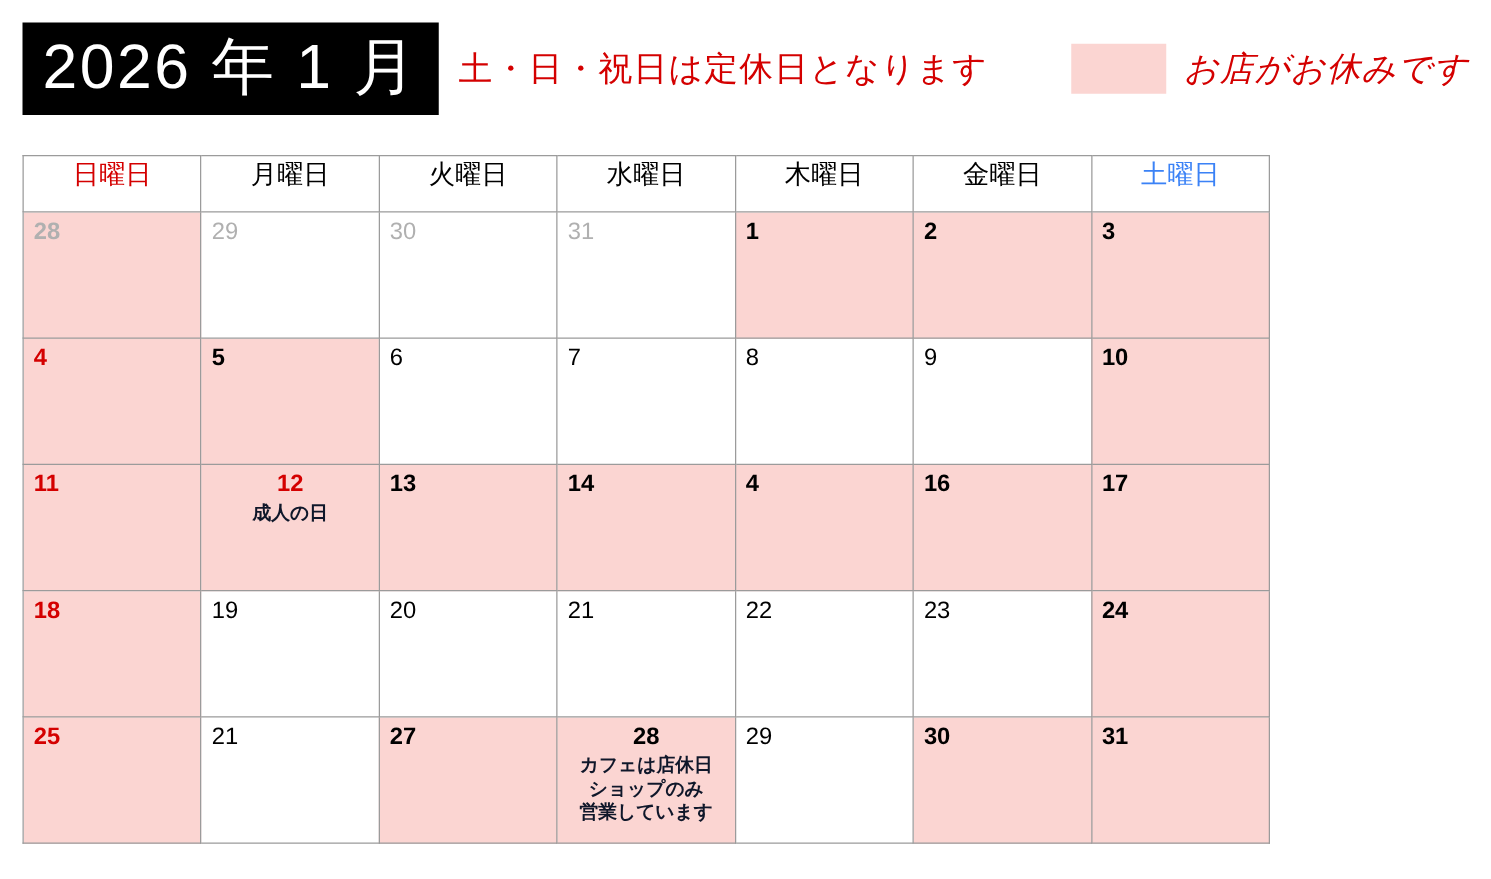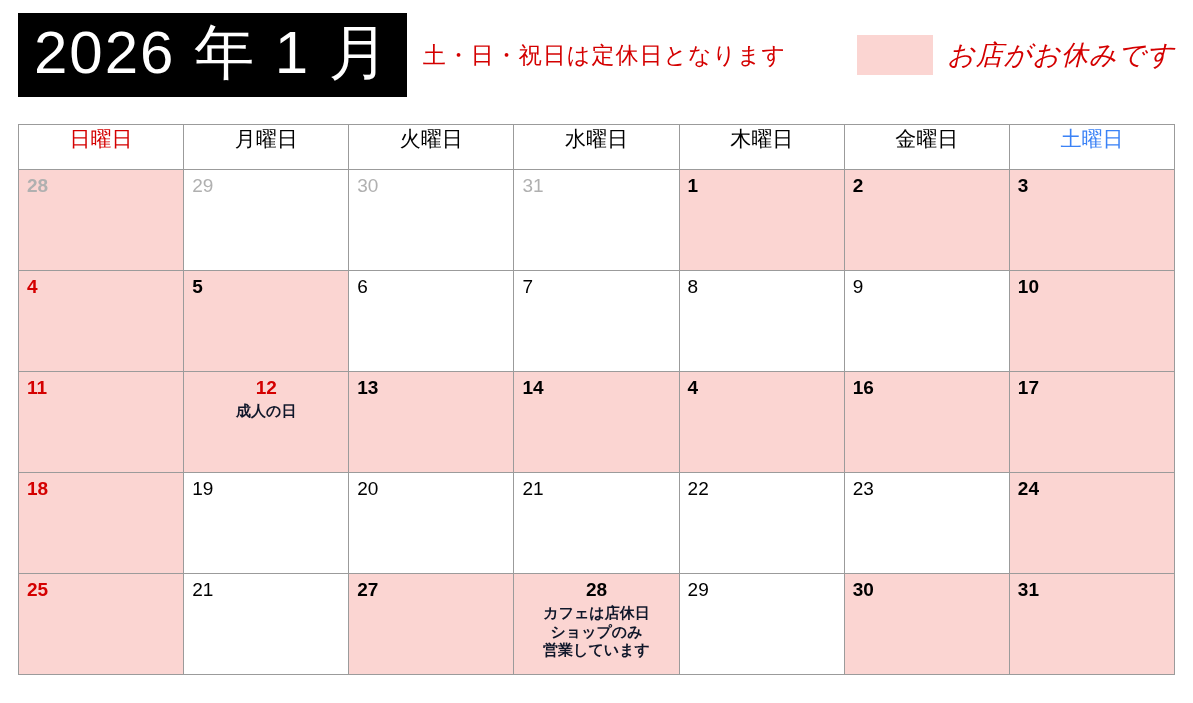--- a/index.html
+++ b/index.html
@@ -25,30 +25,30 @@
   .header {
     display: flex;
     align-items: center;
     padding: 14px 18px 0 18px;
     height: 96px;
     box-sizing: border-box;
   }
   .title-box {
     background: #000000;
     color: #ffffff;
-    font-size: 60px;
+    font-size: 50px;
     line-height: 1;
     padding: 10px 16px 14px 16px;
     letter-spacing: 2px;
     white-space: nowrap;
     font-family: "Liberation Sans", sans-serif;
   }
   .notice {
     color: #d40000;
-    font-size: 23px;
+    font-size: 27px;
     margin-left: 16px;
     white-space: nowrap;
     letter-spacing: 1px;
   }
   .legend {
     margin-left: auto;
     display: flex;
     align-items: center;
     white-space: nowrap;
   }
@@ -64,21 +64,21 @@
     margin-left: 14px;
     letter-spacing: 1px;
     font-style: italic;
   }
 
   
   .calendar {
     position: absolute;
     left: 18px;
     top: 124px;
-    width: 1157px;
+    width: 998px;
     border-collapse: collapse;
     table-layout: fixed;
   }
   .calendar th, .calendar td {
     border: 1px solid #9b9b9b;
     vertical-align: top;
     box-sizing: border-box;
   }
   .calendar th {
     height: 45px;

